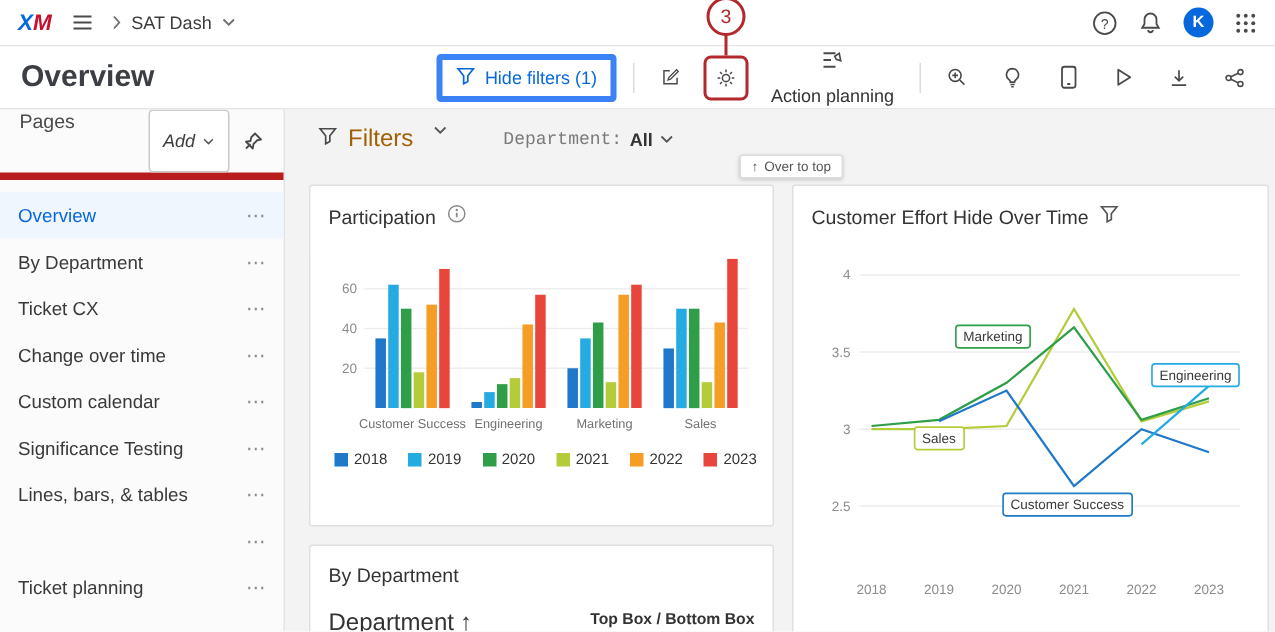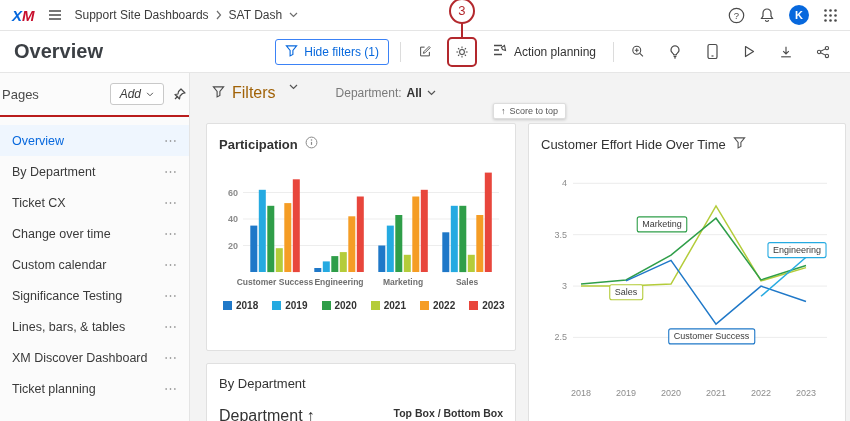--- a/index.html
+++ b/index.html
@@ -13,53 +13,53 @@
   .icon-btn{background:none;border:none;padding:0;display:flex;align-items:center;justify-content:center;cursor:pointer;}
   .crumb{display:flex;align-items:center;gap:7px;font-size:12px;color:#3c3c3c;}
   .crumb .chev{color:#6d6d6d;display:flex;}
   .top-right{margin-left:auto;display:flex;align-items:center;gap:14px;}
   .avatar{width:20px;height:20px;border-radius:50%;background:#0768dd;color:#fff;font-size:11px;font-weight:bold;display:flex;align-items:center;justify-content:center;cursor:pointer;}
 
   
   .pageheader{height:41px;display:flex;align-items:center;padding:0 14px;border-bottom:1px solid #e6e6e6;background:#fff;position:relative;}
   .page-title{font-size:20px;font-weight:bold;color:#3b3f44;}
   .toolbar{margin-left:auto;display:flex;align-items:center;gap:11px;}
-  .hide-filters{display:flex;align-items:center;gap:6px;color:#0768dd;font-size:12px;background:#fff;border:1px solid #3b82f6;border-radius:3px;padding:4px 9px;cursor:pointer;}
+  .hide-filters{display:flex;align-items:center;gap:6px;color:#0768dd;font-size:12px;background:#fff;border:4px solid #3b82f6;border-radius:3px;padding:4px 9px;cursor:pointer;}
   .tool-sep{width:1px;height:20px;background:#dcdcdc;}
   .tool-btn{width:26px;height:26px;background:none;border:none;display:flex;align-items:center;justify-content:center;cursor:pointer;position:relative;}
-  .action-planning{display:flex;align-items:center;gap:6px;background:none;border:none;font-size:12px;color:#333;cursor:pointer;}
+  .action-planning{display:flex;align-items:center;gap:6px;background:none;border:none;font-size:12px;color:#333;cursor:pointer;flex-direction:column;}
   
   .ann-ring{position:absolute;inset:-2px;border:2px solid #b3282d;border-radius:5px;pointer-events:none;}
   .ann-line{position:absolute;top:-17px;left:50%;transform:translateX(-50%);width:2px;height:15px;background:#b3282d;pointer-events:none;}
   .ann-circle{position:absolute;top:-41px;left:50%;transform:translateX(-50%);width:22px;height:22px;border:2px solid #b3282d;border-radius:50%;background:#fff;color:#b3282d;font-size:13px;display:flex;align-items:center;justify-content:center;z-index:30;pointer-events:none;}
 
   
   .appbody{display:flex;height:348px;}
   .sidebar{width:190px;box-sizing:border-box;border-right:1px solid #e4e4e4;background:#fbfbfb;}
-  .sidebar-head{height:42px;display:flex;align-items:center;gap:8px;padding:0 2px;border-bottom:2px solid #b91c1c;}
+  .sidebar-head{height:42px;display:flex;gap:8px;padding:0 13px;border-bottom:5px solid #b91c1c;}
   .sidebar-title{font-size:13px;color:#4a4a4a;}
   .add-btn{margin-left:auto;display:flex;align-items:center;gap:5px;font-size:12px;color:#3c3c3c;background:#fff;border:1px solid #c9c9c9;border-radius:3px;padding:3px 9px;cursor:pointer;font-style:italic;}
   .pages-list{padding-top:8px;}
   .side-item{height:31px;display:flex;align-items:center;padding:0 12px;font-size:12.5px;color:#3a3a3a;cursor:pointer;}
   .side-item.selected{color:#0768dd;background:#eff6fe;}
   .side-item .dots{margin-left:auto;color:#8b8b8b;font-size:13px;cursor:pointer;}
 
   .content{flex:1;background:#f3f3f3;position:relative;overflow:hidden;}
   .filterbar{height:40px;display:flex;align-items:center;gap:26px;padding:0 16px;font-size:12px;color:#3c3c3c;}
   .filters-toggle{display:flex;align-items:flex-start;gap:7px;background:none;border:none;font-size:16px;color:#a16207;cursor:pointer;}
   .dept-filter{display:flex;align-items:center;gap:5px;background:none;border:none;font-size:12px;cursor:pointer;}
-  .dept-label{color:#7a7a7a;} .dept-value{color:#333;font-weight:bold;}
+  .dept-label{color:#7a7a7a;font-family:Liberation Mono, monospace;} .dept-value{color:#333;font-weight:bold;}
   .back-to-top{position:absolute;left:303px;top:30px;display:flex;align-items:center;gap:4px;background:#fff;border:1px solid #ddd;border-radius:2px;padding:2px 7px;font-size:9px;color:#555;box-shadow:0 1px 3px rgba(0,0,0,.18);z-index:6;cursor:pointer;}
 
   .columns{display:flex;gap:12px;padding:10px 10px 0 16px;align-items:flex-start;}
   .col-left{width:310px;flex:none;display:flex;flex-direction:column;gap:12px;}
   .col-right{flex:1;}
   .card{background:#fff;border:1px solid #e0e0e0;border-radius:2px;box-sizing:border-box;}
   .card-title{font-size:13px;color:#333;display:flex;align-items:center;gap:7px;}
-  .card-participation{height:228px;padding:12px;font-weight:bold;}
+  .card-participation{height:228px;padding:12px;}
   .card-bydept{height:150px;padding:12px;}
   .card-ces{height:400px;padding:12px;}
 
   .legend{display:flex;align-items:center;gap:14px;margin:6px 0 0 4px;}
   .leg-item{display:flex;align-items:center;gap:4px;font-size:10px;color:#333;cursor:pointer;}
   .leg-swatch{width:9px;height:9px;display:inline-block;}
 
   .bydept-header{display:flex;justify-content:space-between;align-items:flex-start;margin-top:16px;border-bottom:1px solid #eee;padding-bottom:6px;}
   .bd-col1{font-size:16px;font-weight:normal;color:#333;display:flex;gap:4px;align-items:center;cursor:pointer;}
   .bd-col2{width:122px;font-size:10.5px;font-weight:bold;color:#333;text-align:right;line-height:1.25;}
@@ -68,21 +68,20 @@
 <body>
 
 <header class="topbar">
   <span class="logo"><span class="lx">X</span><span class="lm">M</span></span>
   <button class="icon-btn">
     <svg width="16" height="16" viewBox="0 0 16 16">
         <path d="M2 4h12M2 8h12M2 12h12" stroke="#4a4a4a" stroke-width="1.4" fill="none"></path>
       </svg>
   </button>
   <nav class="crumb">
-    <span>Support Site Dashboards</span>
     <span class="chev">
         <svg width="6" height="10" viewBox="0 0 6 10">
           <path d="M1 1l3.5 4L1 9" fill="none" stroke="#6d6d6d" stroke-width="1.2"></path>
         </svg>
       </span>
     <span>SAT Dash</span>
     <span class="chev">
         <svg width="9" height="6" viewBox="0 0 9 6">
           <path d="M1 1l3.5 3.5L8 1" fill="none" stroke="#6d6d6d" stroke-width="1.2"></path>
         </svg>
@@ -242,21 +241,20 @@
         </div>
         <div class="side-item">
           <span class="side-label">Significance Testing</span>
           <span class="dots">⋯</span>
         </div>
         <div class="side-item">
           <span class="side-label">Lines, bars, &amp; tables</span>
           <span class="dots">⋯</span>
         </div>
         <div class="side-item">
-          <span class="side-label">XM Discover Dashboard</span>
           <span class="dots">⋯</span>
         </div>
         <div class="side-item">
           <span class="side-label">Ticket planning</span>
           <span class="dots">⋯</span>
         </div>
       </div>
   </aside>
 
   <main class="content">
@@ -274,21 +272,21 @@
         <span class="dept-label">Department:</span>
         <span class="dept-value">All</span>
         <svg width="9" height="6" viewBox="0 0 9 6">
             <path d="M1 1l3.5 3.5L8 1" fill="none" stroke="#555" stroke-width="1.2"></path>
           </svg>
       </button>
     </div>
 
     <button class="back-to-top">
       <span>↑</span>
-      <span>Score to top</span>
+      <span>Over to top</span>
     </button>
 
     <div class="columns">
       <div class="col-left">
 
         <section class="card card-participation">
           <div class="card-title">
             <span>Participation</span>
             <span><svg width="13" height="13" viewBox="0 0 13 13">
                   <circle cx="6.5" cy="6.5" r="5.4" fill="none" stroke="#8a8a8a" stroke-width="1"></circle>

